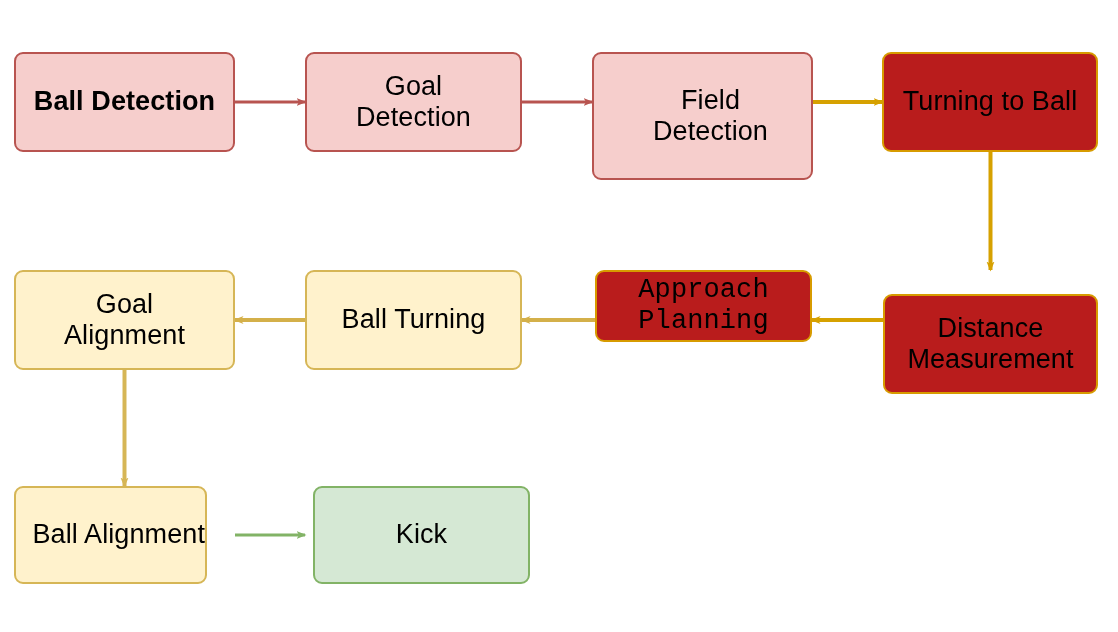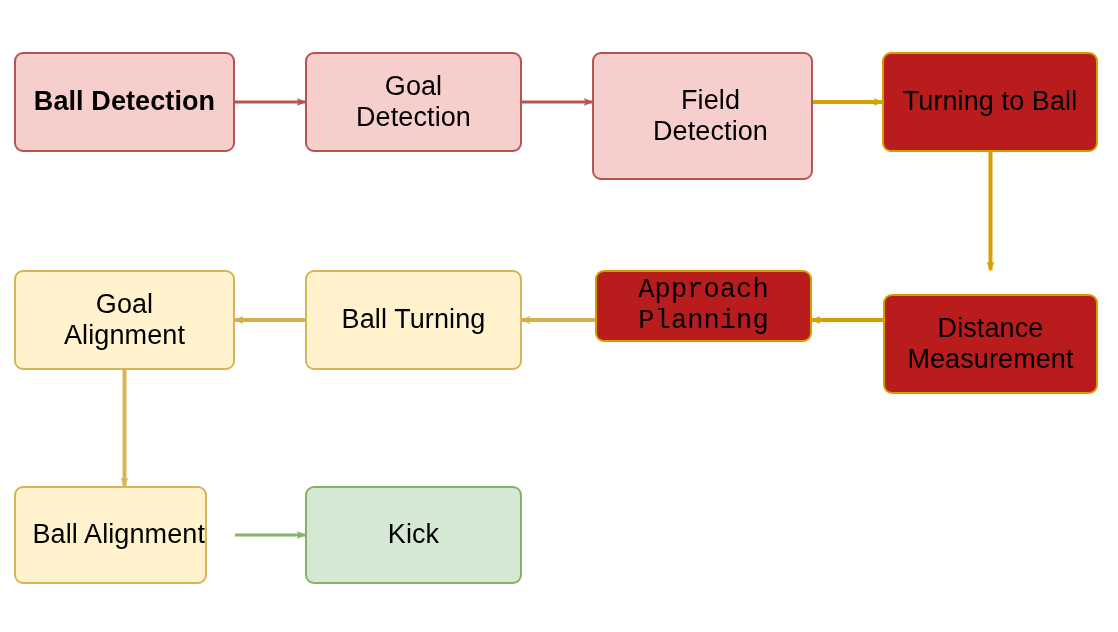--- a/index.html
+++ b/index.html
@@ -43,20 +43,21 @@
     background: #b91c1c;
     border-color: #d79b00;
   }
   .node.yellow {
     background: #fff2cc;
     border-color: #d6b656;
   }
   .node.green {
     background: #d5e8d4;
     border-color: #82b366;
+    margin-left: 8px;
   }
   .edge-layer {
     position: absolute;
     left: 0;
     top: 0;
     width: 1118px;
     height: 632px;
     pointer-events: none;
   }
 </style>

